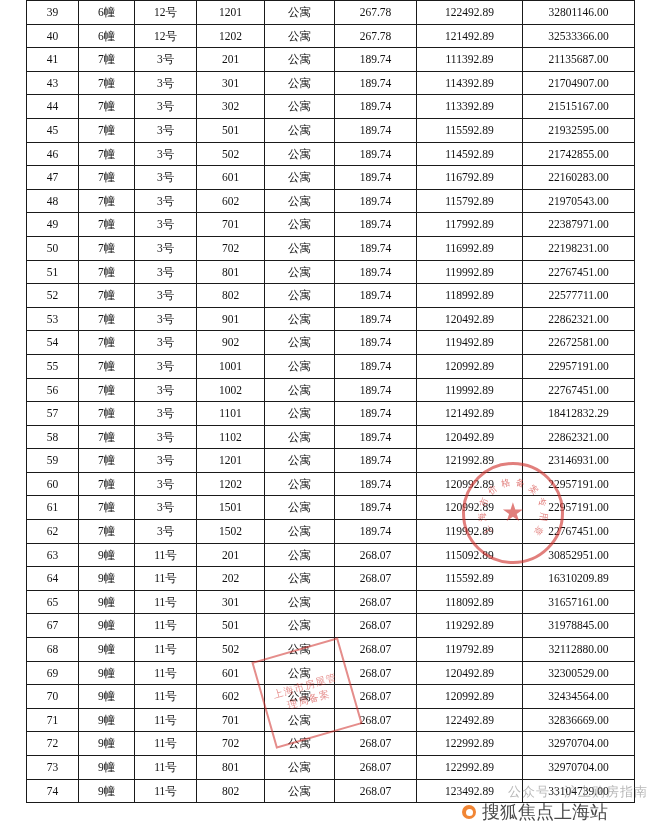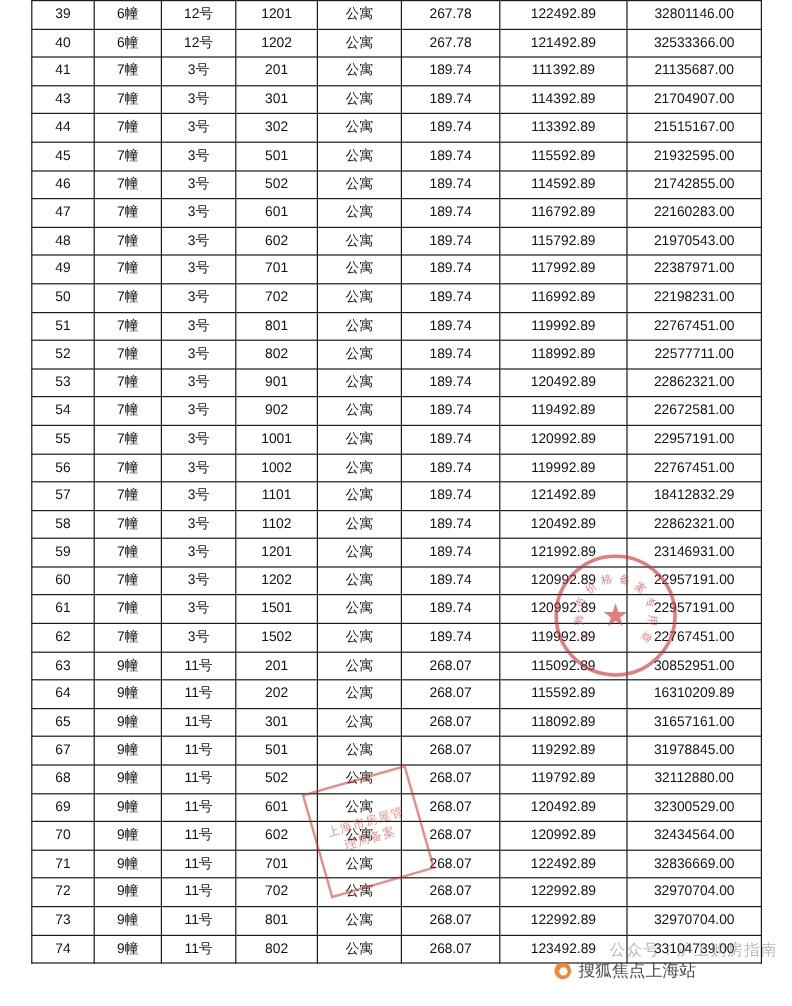--- a/index.html
+++ b/index.html
@@ -12,20 +12,21 @@
     height: 838px;
     position: relative;
     font-family: "Liberation Sans", sans-serif;
     overflow: hidden;
   }
   .page {
     position: relative;
     width: 660px;
     height: 838px;
     background: #ffffff;
+    font-family: Liberation Serif, serif;
   }
   table.price-table {
     position: absolute;
     top: 0px;
     left: 26px;
     width: 608px;
     border-collapse: collapse;
     table-layout: fixed;
   }
   table.price-table col.c0 { width: 52px; }
@@ -115,21 +116,21 @@
 
   
   .footer-brand {
     position: absolute;
     left: 462px;
     top: 800px;
     display: flex;
     align-items: center;
     gap: 6px;
     color: #3a3a3a;
-    font-size: 14px;
+    font-size: 18px;
     opacity: 0.92;
   }
   .footer-brand .logo-dot {
     display: inline-block;
     width: 14px;
     height: 14px;
     border-radius: 50%;
     background: #f07c24;
     position: relative;
   }

